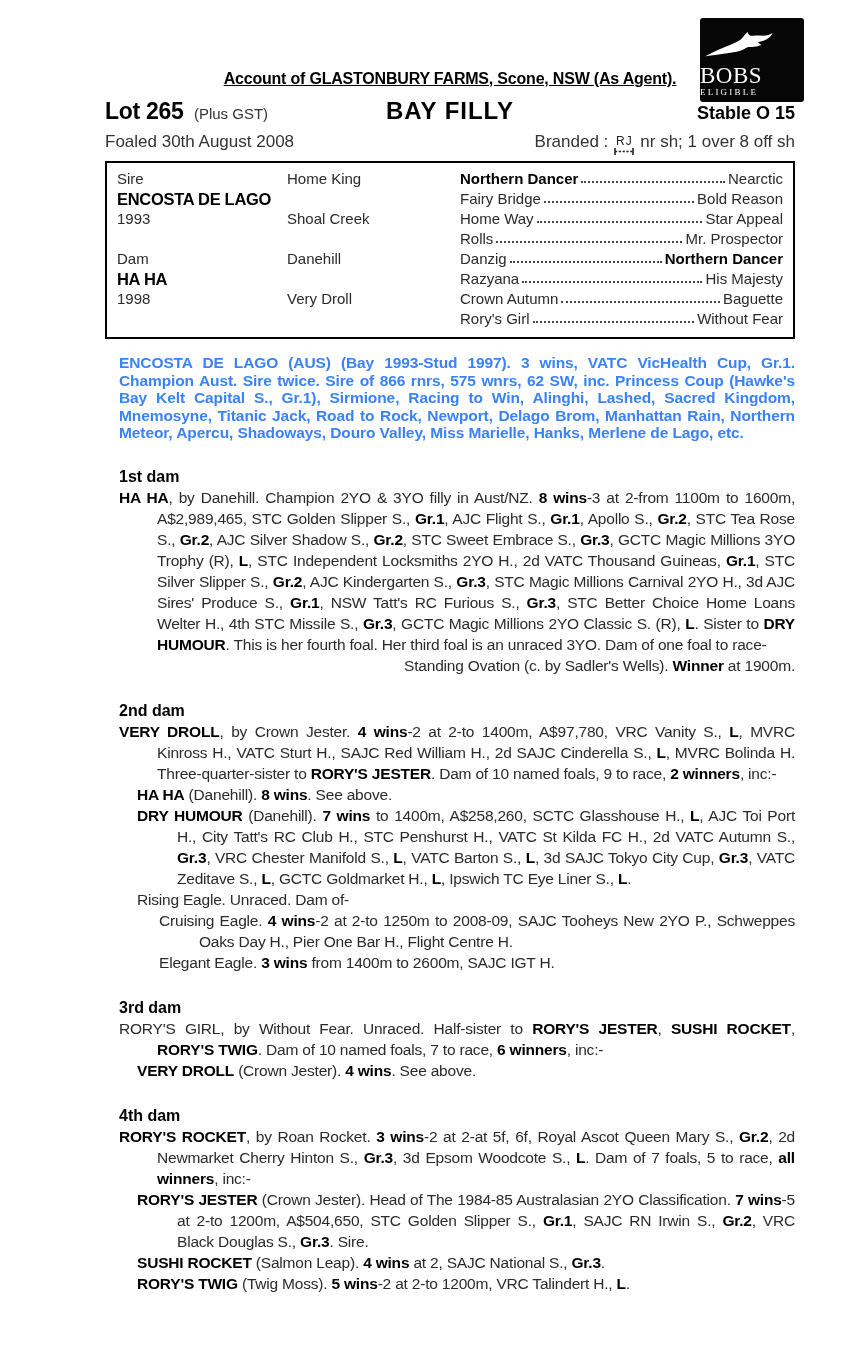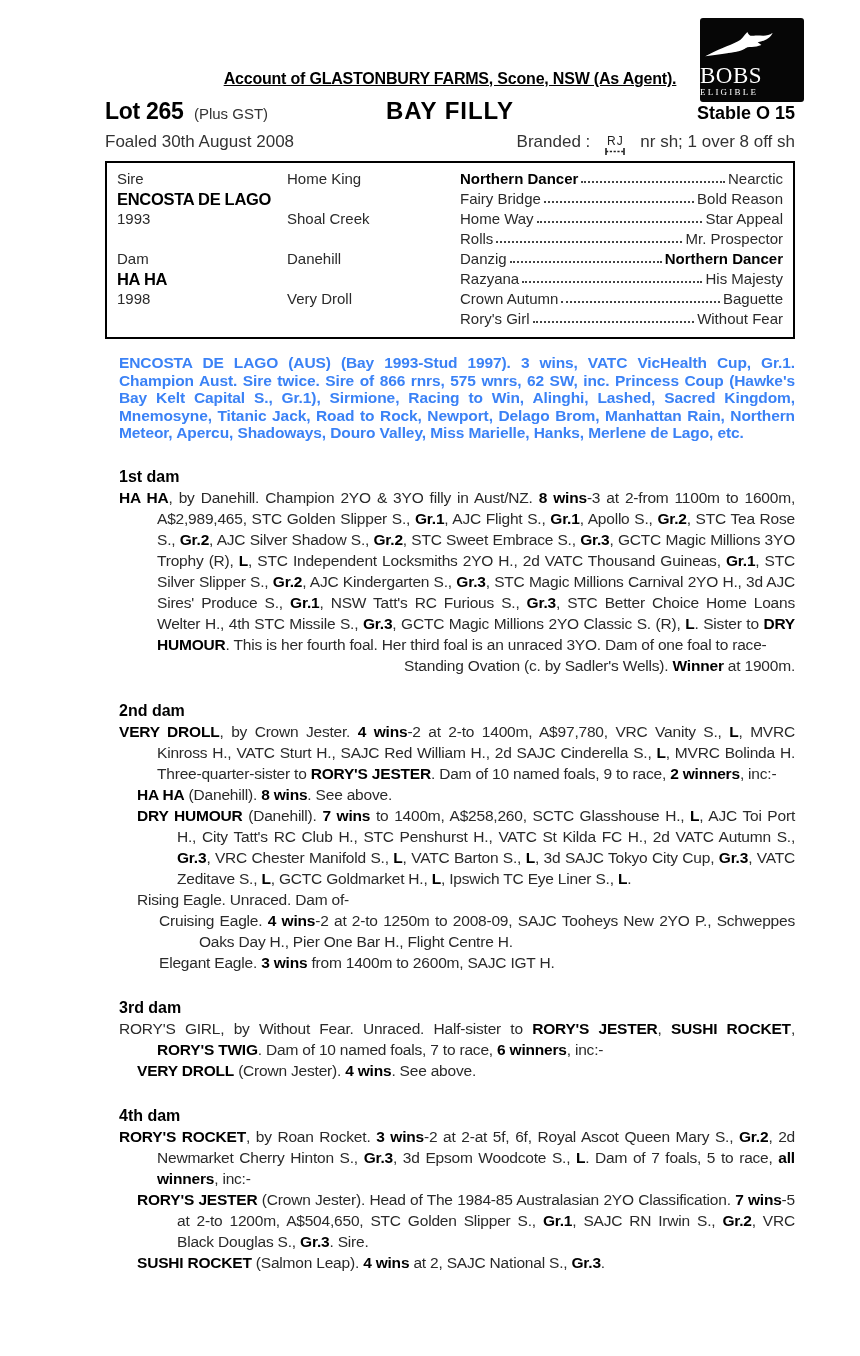--- a/index.html
+++ b/index.html
@@ -20,21 +20,21 @@
   .bobs-sub{font-family:"Liberation Serif",serif;color:#fff;font-size:9px;line-height:10px;letter-spacing:2.2px;}
   
   .account{padding-top:70px;text-align:center;font-weight:bold;font-size:16px;color:#000;letter-spacing:-0.2px;text-decoration:underline;}
   .lot-row{display:grid;grid-template-columns:1fr auto 1fr;align-items:baseline;margin-top:9px;}
   .lot-left{justify-self:start;}
   .lot-num{font-weight:bold;font-size:23px;color:#000;letter-spacing:-0.3px;}
   .lot-note{font-size:15px;margin-left:6px;color:#333;}
   .lot-title{font-weight:bold;font-size:24px;color:#000;letter-spacing:1px;}
   .lot-stable{justify-self:end;font-weight:bold;font-size:18px;color:#000;}
   .foaled-row{display:flex;justify-content:space-between;align-items:flex-end;margin-top:7px;font-size:17px;color:#333;}
-  .branded{display:flex;align-items:flex-end;gap:14px;}
+  .branded{display:flex;align-items:flex-end;gap:5px;}
   .brandmark{display:inline-flex;flex-direction:column;align-items:center;line-height:1;transform:translateY(3px);}
   .brand-letters{font-size:12px;color:#222;letter-spacing:1px;}
   
   .pedigree-box{margin-top:9px;border:2px solid #000;padding:6px 10px 8px 10px;}
   .prow{display:flex;line-height:20px;font-size:15px;}
   .pc1{width:170px;flex:none;}
   .pc1.big{font-size:16.5px;letter-spacing:-0.3px;}
   .pc2{width:173px;flex:none;}
   .pc3{flex:1;display:flex;min-width:0;}
   .pc3 span{white-space:nowrap;}
@@ -188,16 +188,17 @@
       <div class="section">
         <div class="sec-h">3rd dam</div>
         <p class="para p0"><span>RORY'S GIRL, by Without Fear. Unraced. Half-sister to </span><span class="b">RORY'S JESTER</span><span>, </span><span class="b">SUSHI ROCKET</span><span>, </span><span class="b">RORY'S TWIG</span><span>. Dam of 10 named foals, 7 to race, </span><span class="b">6 winners</span><span>, inc:-</span></p>
         <p class="para p1"><span class="b">VERY DROLL</span><span> (Crown Jester). </span><span class="b">4 wins</span><span>. See above.</span></p>
       </div>
       <div class="section">
         <div class="sec-h">4th dam</div>
         <p class="para p0"><span class="b">RORY'S ROCKET</span><span>, by Roan Rocket. </span><span class="b">3 wins</span><span>-2 at 2-at 5f, 6f, Royal Ascot Queen Mary S., </span><span class="b">Gr.2</span><span>, 2d Newmarket Cherry Hinton S., </span><span class="b">Gr.3</span><span>, 3d Epsom Woodcote S., </span><span class="b">L</span><span>. Dam of 7 foals, 5 to race, </span><span class="b">all winners</span><span>, inc:-</span></p>
         <p class="para p1"><span class="b">RORY'S JESTER</span><span> (Crown Jester). Head of The 1984-85 Australasian 2YO Classification. </span><span class="b">7 wins</span><span>-5 at 2-to 1200m, A$504,650, STC Golden Slipper S., </span><span class="b">Gr.1</span><span>, SAJC RN Irwin S., </span><span class="b">Gr.2</span><span>, VRC Black Douglas S., </span><span class="b">Gr.3</span><span>. Sire.</span></p>
         <p class="para p1"><span class="b">SUSHI ROCKET</span><span> (Salmon Leap). </span><span class="b">4 wins</span><span> at 2, SAJC National S., </span><span class="b">Gr.3</span><span>.</span></p>
+        <p class="para p1"><span class="b">RORY'S TWIG</span><span> (Twig Moss). </span><span class="b">5 wins</span><span>-2 at 2-to 1200m, VRC Talindert H., </span><span class="b">L</span><span>.</span></p>
       </div>
     </div>
 
 </div>
 
 </body></html>

